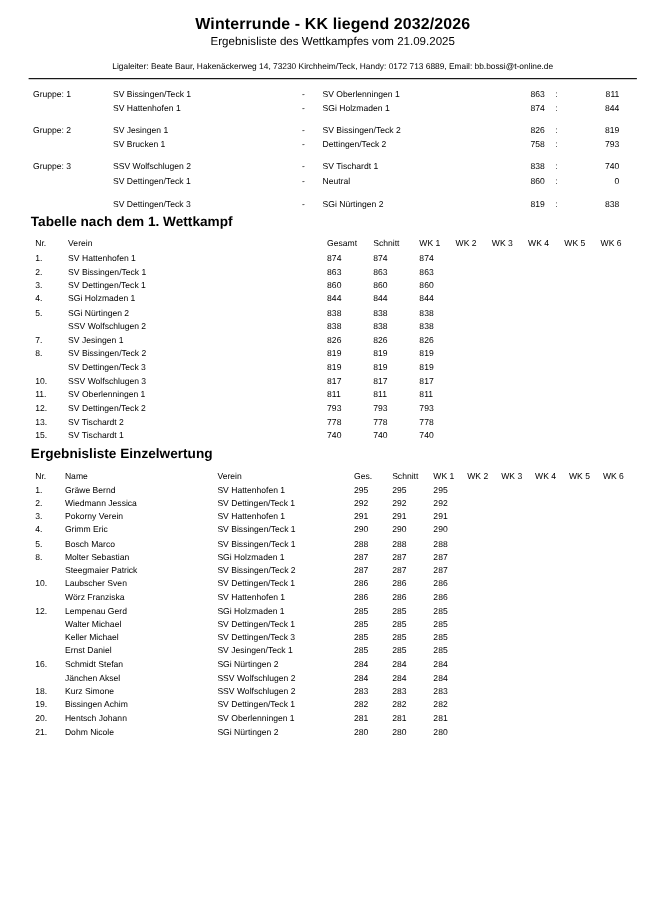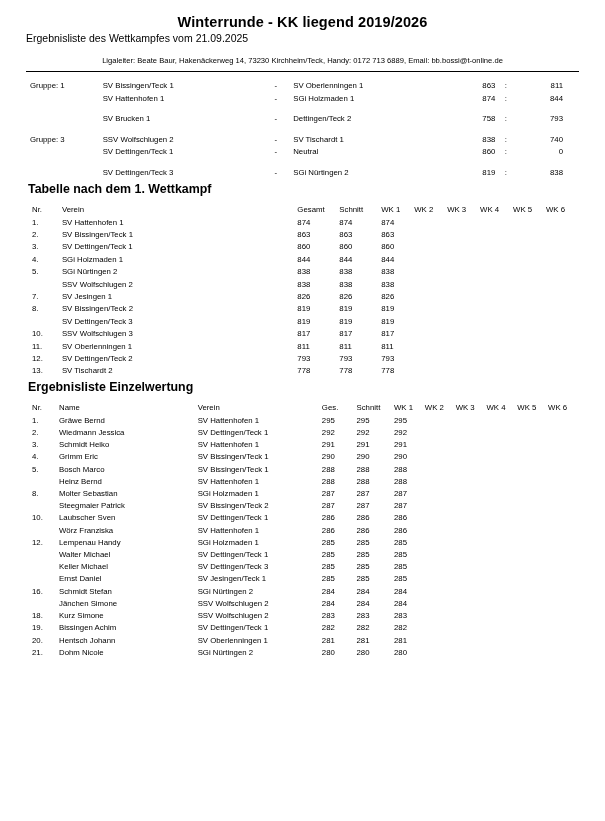--- a/index.html
+++ b/index.html
@@ -23,20 +23,21 @@
     position: relative;
   }
   .doc-title {
     text-align: center;
     font-size: 14.5px;
     font-weight: bold;
     margin: 4px 0 2px 0;
     letter-spacing: 0.1px;
   }
   .doc-subtitle {
+    text-align: center;
     font-size: 10.5px;
     margin: 0 0 6px 0;
   }
   .doc-contact {
     text-align: center;
     font-size: 7.6px;
     margin: 12px 0 6px 0;
   }
   .hr {
     border: none;
@@ -116,21 +117,21 @@
   .s-ges    { width: 38px; text-align: left; margin-left: 48px;}
   .s-schn   { width: 40px; text-align: left;}
   .s-wk     { width: 33px; text-align: left;}
   .thead-row th { white-space: nowrap; }
 </style>
 </head>
 <body>
 
 <div class="page">
 
-  <div class="doc-title">Winterrunde - KK liegend 2019/2026</div>
+  <div class="doc-title">Winterrunde - KK liegend 2032/2026</div>
   <div class="doc-subtitle">Ergebnisliste des Wettkampfes vom 21.09.2025</div>
   <div class="doc-contact">Ligaleiter: Beate Baur, Hakenäckerweg 14, 73230 Kirchheim/Teck, Handy: 0172 713 6889, Email: bb.bossi@t-online.de</div>
   <hr class="hr">
 
   <table class="pairings">
     <tbody id="pairings-body">
         <tr>
           <td class="c-group">Gruppe: 1</td>
           <td class="c-teamA">SV Bissingen/Teck 1</td>
           <td class="c-dash">-</td>
@@ -143,20 +144,29 @@
           <td class="c-group"></td>
           <td class="c-teamA">SV Hattenhofen 1</td>
           <td class="c-dash">-</td>
           <td class="c-teamB">SGi Holzmaden 1</td>
           <td class="c-scoreA">874</td>
           <td class="c-colon">:</td>
           <td class="c-scoreB">844</td>
         </tr>
         <tr class="grp-gap">
           <td colspan="7"></td>
+        </tr>
+        <tr>
+          <td class="c-group">Gruppe: 2</td>
+          <td class="c-teamA">SV Jesingen 1</td>
+          <td class="c-dash">-</td>
+          <td class="c-teamB">SV Bissingen/Teck 2</td>
+          <td class="c-scoreA">826</td>
+          <td class="c-colon">:</td>
+          <td class="c-scoreB">819</td>
         </tr>
         <tr>
           <td class="c-group"></td>
           <td class="c-teamA">SV Brucken 1</td>
           <td class="c-dash">-</td>
           <td class="c-teamB">Dettingen/Teck 2</td>
           <td class="c-scoreA">758</td>
           <td class="c-colon">:</td>
           <td class="c-scoreB">793</td>
         </tr>
@@ -356,20 +366,32 @@
           <td class="t-wk"></td>
           <td class="t-wk"></td>
           <td class="t-wk"></td>
         </tr>
         <tr>
           <td class="t-nr">13.</td>
           <td class="t-verein">SV Tischardt 2</td>
           <td class="t-ges">778</td>
           <td class="t-schn">778</td>
           <td class="t-wk">778</td>
+          <td class="t-wk"></td>
+          <td class="t-wk"></td>
+          <td class="t-wk"></td>
+          <td class="t-wk"></td>
+          <td class="t-wk"></td>
+        </tr>
+        <tr>
+          <td class="t-nr">15.</td>
+          <td class="t-verein">SV Tischardt 1</td>
+          <td class="t-ges">740</td>
+          <td class="t-schn">740</td>
+          <td class="t-wk">740</td>
           <td class="t-wk"></td>
           <td class="t-wk"></td>
           <td class="t-wk"></td>
           <td class="t-wk"></td>
           <td class="t-wk"></td>
         </tr>
       </tbody>
   </table>
 
   <div class="section-head">Ergebnisliste Einzelwertung</div>
@@ -411,21 +433,21 @@
           <td class="s-schn">292</td>
           <td class="s-wk">292</td>
           <td class="s-wk"></td>
           <td class="s-wk"></td>
           <td class="s-wk"></td>
           <td class="s-wk"></td>
           <td class="s-wk"></td>
         </tr>
         <tr>
           <td class="s-nr">3.</td>
-          <td class="s-name">Schmidt Heiko</td>
+          <td class="s-name">Pokorny Verein</td>
           <td class="s-verein">SV Hattenhofen 1</td>
           <td class="s-ges">291</td>
           <td class="s-schn">291</td>
           <td class="s-wk">291</td>
           <td class="s-wk"></td>
           <td class="s-wk"></td>
           <td class="s-wk"></td>
           <td class="s-wk"></td>
           <td class="s-wk"></td>
         </tr>
@@ -449,33 +471,20 @@
           <td class="s-ges">288</td>
           <td class="s-schn">288</td>
           <td class="s-wk">288</td>
           <td class="s-wk"></td>
           <td class="s-wk"></td>
           <td class="s-wk"></td>
           <td class="s-wk"></td>
           <td class="s-wk"></td>
         </tr>
         <tr>
-          <td class="s-nr"></td>
-          <td class="s-name">Heinz Bernd</td>
-          <td class="s-verein">SV Hattenhofen 1</td>
-          <td class="s-ges">288</td>
-          <td class="s-schn">288</td>
-          <td class="s-wk">288</td>
-          <td class="s-wk"></td>
-          <td class="s-wk"></td>
-          <td class="s-wk"></td>
-          <td class="s-wk"></td>
-          <td class="s-wk"></td>
-        </tr>
-        <tr>
           <td class="s-nr">8.</td>
           <td class="s-name">Molter Sebastian</td>
           <td class="s-verein">SGi Holzmaden 1</td>
           <td class="s-ges">287</td>
           <td class="s-schn">287</td>
           <td class="s-wk">287</td>
           <td class="s-wk"></td>
           <td class="s-wk"></td>
           <td class="s-wk"></td>
           <td class="s-wk"></td>
@@ -515,21 +524,21 @@
           <td class="s-schn">286</td>
           <td class="s-wk">286</td>
           <td class="s-wk"></td>
           <td class="s-wk"></td>
           <td class="s-wk"></td>
           <td class="s-wk"></td>
           <td class="s-wk"></td>
         </tr>
         <tr>
           <td class="s-nr">12.</td>
-          <td class="s-name">Lempenau Handy</td>
+          <td class="s-name">Lempenau Gerd</td>
           <td class="s-verein">SGi Holzmaden 1</td>
           <td class="s-ges">285</td>
           <td class="s-schn">285</td>
           <td class="s-wk">285</td>
           <td class="s-wk"></td>
           <td class="s-wk"></td>
           <td class="s-wk"></td>
           <td class="s-wk"></td>
           <td class="s-wk"></td>
         </tr>
@@ -580,21 +589,21 @@
           <td class="s-schn">284</td>
           <td class="s-wk">284</td>
           <td class="s-wk"></td>
           <td class="s-wk"></td>
           <td class="s-wk"></td>
           <td class="s-wk"></td>
           <td class="s-wk"></td>
         </tr>
         <tr>
           <td class="s-nr"></td>
-          <td class="s-name">Jänchen Simone</td>
+          <td class="s-name">Jänchen Aksel</td>
           <td class="s-verein">SSV Wolfschlugen 2</td>
           <td class="s-ges">284</td>
           <td class="s-schn">284</td>
           <td class="s-wk">284</td>
           <td class="s-wk"></td>
           <td class="s-wk"></td>
           <td class="s-wk"></td>
           <td class="s-wk"></td>
           <td class="s-wk"></td>
         </tr>

